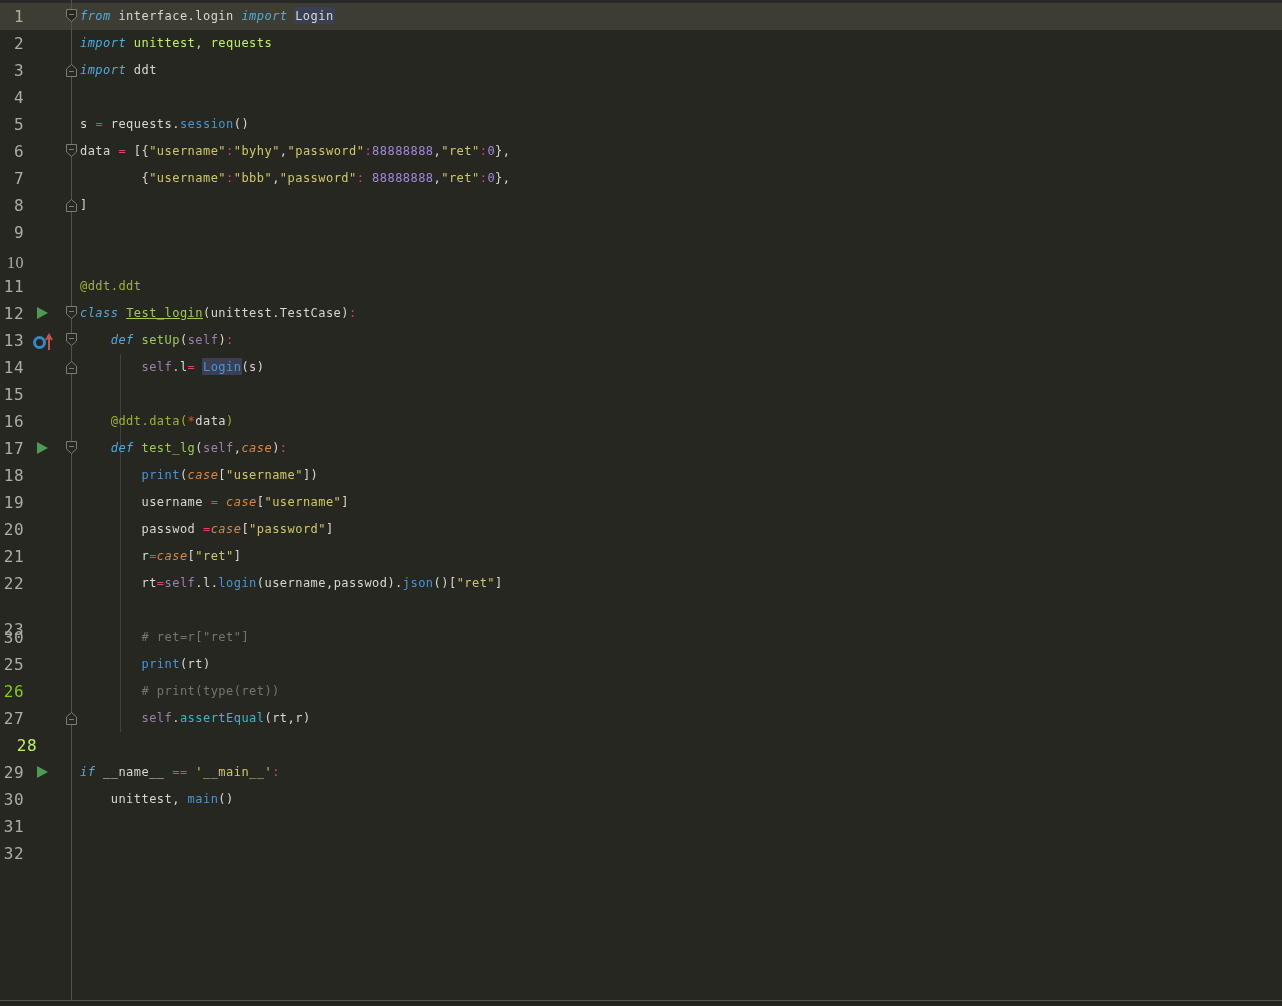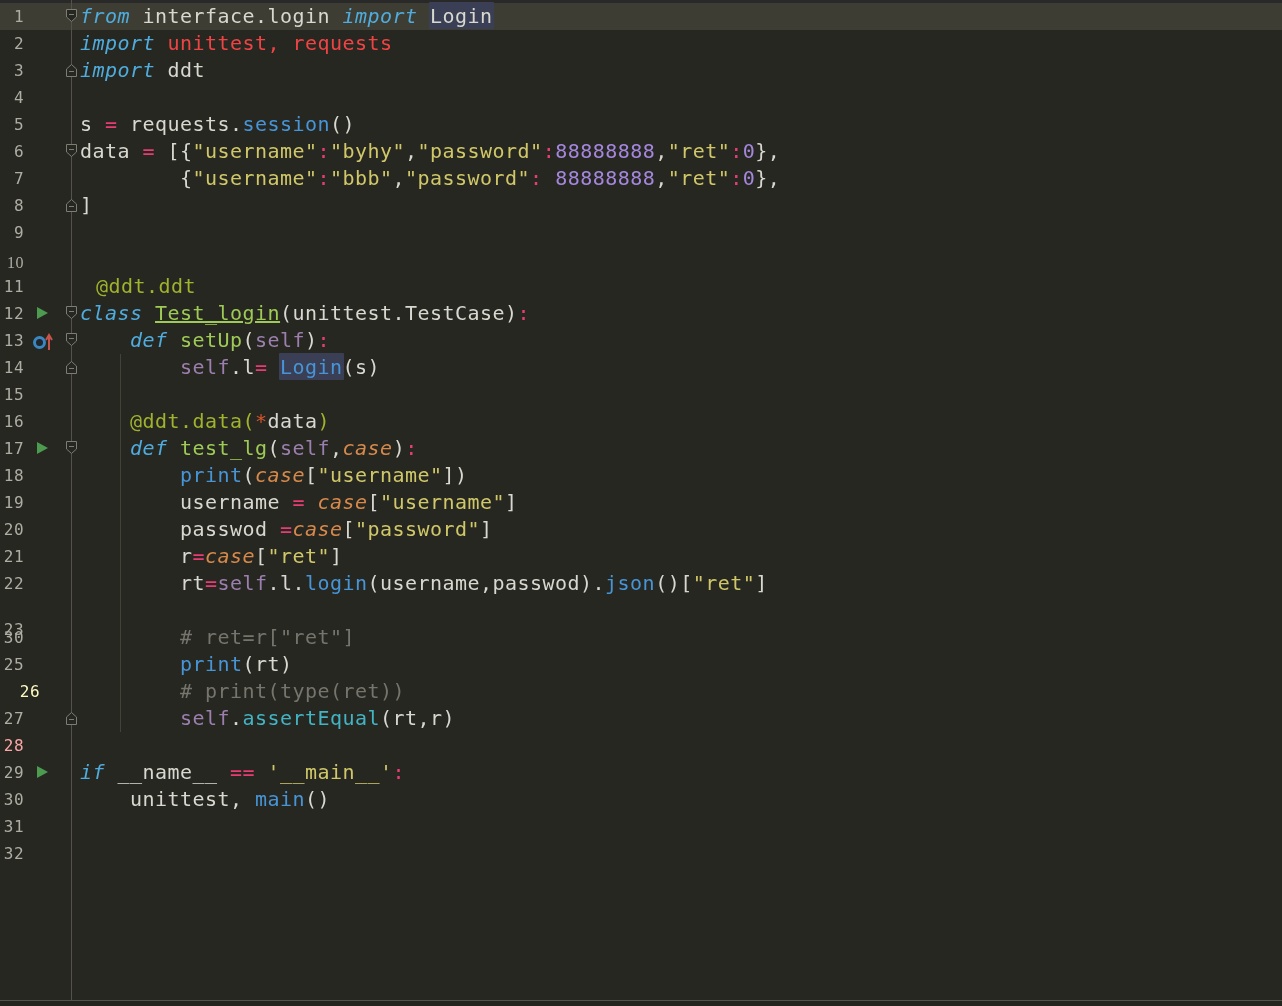--- a/index.html
+++ b/index.html
@@ -9,21 +9,21 @@
   #caret-line{position:absolute;left:0;top:2.5px;width:100%;height:27px;z-index:0;}
   #gutter-sep{position:absolute;left:71px;top:0;width:1px;height:1000px;z-index:1;}
   #indent-guide{position:absolute;left:120px;top:353.5px;width:1px;height:378px;z-index:1;}
   #bottom-divider{position:absolute;left:0;top:1000px;width:100%;height:1px;z-index:3;}
   #bottom-area{position:absolute;left:0;top:1001px;width:100%;height:5px;z-index:3;}
   #lines-layer{position:absolute;left:0;top:0;width:100%;height:100%;z-index:2;}
   .line{position:absolute;left:0;height:27px;width:100%;}
   .ln{position:absolute;left:0;top:0;width:24px;text-align:right;
       font-size:16px;line-height:27px;letter-spacing:0.46px;}
   .code{position:absolute;left:80px;top:0;white-space:pre;
-        font-size:20px;line-height:27px;letter-spacing:0.46px;}
+        font-size:12px;line-height:27px;letter-spacing:0.46px;}
   .hl{padding:1.5px 1px;margin:0 -1px;border-radius:1px;}
   .run-arrow{position:absolute;left:37px;top:7.5px;width:0;height:0;
              border:6px solid transparent;border-left-width:11px;border-right-width:0;}
   .fold{position:absolute;left:64px;top:5.5px;width:15px;height:16px;}
   .ovr{position:absolute;left:33px;top:6px;width:22px;height:20px;}
   .ovr-circle{position:absolute;left:0;top:3px;width:7px;height:7px;border-radius:50%;
               border:3.5px solid #3a87c2;background:#20262b;}
   .ovr-arrow{position:absolute;left:12px;top:-1px;}
 </style>
 </head>
@@ -38,21 +38,21 @@
       <div class="line" style="top: 2.5px;">
         <span class="ln" style="color: rgb(173, 173, 163);">1</span>
         <span class="fold"><svg width="15" height="16" viewBox="0 0 15 16">
             <path d="M2.5 1.5 H12.5 V9 L7.5 13.5 L2.5 9 Z" fill="#272722" stroke="#7d7d75"></path>
             <line x1="5" y1="6.5" x2="10" y2="6.5" stroke="#7d7d75"></line>
           </svg></span>
         <span class="code"><span style="color: rgb(79, 172, 221); font-style: italic;">from</span><span style="color: rgb(216, 216, 208);"> interface.login </span><span style="color: rgb(79, 172, 221); font-style: italic;">import</span><span style="color: rgb(216, 216, 208);"> </span><span class="hl" style="color: rgb(216, 216, 208); background: rgb(59, 63, 85);">Login</span></span>
       </div>
       <div class="line" style="top: 29.5px;">
         <span class="ln" style="color: rgb(173, 173, 163);">2</span>
-        <span class="code"><span style="color: rgb(79, 172, 221); font-style: italic;">import</span><span style="color: #ef4444;"> unittest, requests</span></span>
+        <span class="code"><span style="color: rgb(79, 172, 221); font-style: italic;">import</span><span style="color: #bef264;"> unittest, requests</span></span>
       </div>
       <div class="line" style="top: 56.5px;">
         <span class="ln" style="color: rgb(173, 173, 163);">3</span>
         <span class="fold"><svg width="15" height="16" viewBox="0 0 15 16">
             <path d="M2.5 14.5 H12.5 V7 L7.5 2.5 L2.5 7 Z" fill="#272722" stroke="#7d7d75"></path>
             <line x1="5" y1="9.5" x2="10" y2="9.5" stroke="#7d7d75"></line>
           </svg></span>
         <span class="code"><span style="color: rgb(79, 172, 221); font-style: italic;">import</span><span style="color: rgb(216, 216, 208);"> ddt</span></span>
       </div>
       <div class="line" style="top: 83.5px;">
@@ -86,21 +86,21 @@
       <div class="line" style="top: 218.5px;">
         <span class="ln" style="color: rgb(173, 173, 163);">9</span>
         <span class="code"></span>
       </div>
       <div class="line" style="top: 249px; font-family: Liberation Serif, serif;">
         <span class="ln" style="color: rgb(173, 173, 163);">10</span>
         <span class="code"></span>
       </div>
       <div class="line" style="top: 272.5px;">
         <span class="ln" style="color: rgb(173, 173, 163);">11</span>
-        <span class="code"><span style="color: rgb(160, 179, 44); margin-left: 16px;">@ddt.ddt</span></span>
+        <span class="code"><span style="color: rgb(160, 179, 44);">@ddt.ddt</span></span>
       </div>
       <div class="line" style="top: 299.5px;">
         <span class="ln" style="color: rgb(173, 173, 163);">12</span>
         <span class="run-arrow" style="border-left-color: rgb(76, 155, 81);"></span>
         <span class="fold"><svg width="15" height="16" viewBox="0 0 15 16">
             <path d="M2.5 1.5 H12.5 V9 L7.5 13.5 L2.5 9 Z" fill="#272722" stroke="#7d7d75"></path>
             <line x1="5" y1="6.5" x2="10" y2="6.5" stroke="#7d7d75"></line>
           </svg></span>
         <span class="code"><span style="color: rgb(79, 172, 221); font-style: italic;">class</span><span style="color: rgb(216, 216, 208);"> </span><span style="color: rgb(158, 203, 85); text-decoration: underline;">Test_login</span><span style="color: rgb(216, 216, 208);">(unittest.TestCase)</span><span style="color: rgb(231, 60, 116);">:</span></span>
       </div>
@@ -169,33 +169,33 @@
       </div>
       <div class="line" style="top: 623.5px;">
         <span class="ln" style="color: rgb(173, 173, 163);">30</span>
         <span class="code"><span style="color: rgb(216, 216, 208);">        </span><span style="color: rgb(117, 117, 109);"># ret=r["ret"]</span></span>
       </div>
       <div class="line" style="top: 650.5px;">
         <span class="ln" style="color: rgb(173, 173, 163);">25</span>
         <span class="code"><span style="color: rgb(216, 216, 208);">        </span><span style="color: rgb(71, 149, 215);">print</span><span style="color: rgb(216, 216, 208);">(rt)</span></span>
       </div>
       <div class="line" style="top: 677.5px;">
-        <span class="ln" style="color: #fef9c3; padding-left: 16px;">26</span>
+        <span class="ln" style="color: #84cc16;">26</span>
         <span class="code"><span style="color: rgb(216, 216, 208);">        </span><span style="color: rgb(117, 117, 109);"># print(type(ret))</span></span>
       </div>
       <div class="line" style="top: 704.5px;">
         <span class="ln" style="color: rgb(173, 173, 163);">27</span>
         <span class="fold"><svg width="15" height="16" viewBox="0 0 15 16">
             <path d="M2.5 14.5 H12.5 V7 L7.5 2.5 L2.5 7 Z" fill="#272722" stroke="#7d7d75"></path>
             <line x1="5" y1="9.5" x2="10" y2="9.5" stroke="#7d7d75"></line>
           </svg></span>
         <span class="code"><span style="color: rgb(216, 216, 208);">        </span><span style="color: rgb(156, 127, 174);">self</span><span style="color: rgb(216, 216, 208);">.</span><span style="color: rgb(66, 180, 196);">assertEqual</span><span style="color: rgb(216, 216, 208);">(rt,r)</span></span>
       </div>
       <div class="line" style="top: 731.5px;">
-        <span class="ln" style="color: #fca5a5;">28</span>
+        <span class="ln" style="color: #bef264; padding-left: 13px;">28</span>
         <span class="code"></span>
       </div>
       <div class="line" style="top: 758.5px;">
         <span class="ln" style="color: rgb(173, 173, 163);">29</span>
         <span class="run-arrow" style="border-left-color: rgb(76, 155, 81);"></span>
         <span class="code"><span style="color: rgb(79, 172, 221); font-style: italic;">if</span><span style="color: rgb(216, 216, 208);"> __name__ </span><span style="color: rgb(231, 60, 116);">==</span><span style="color: rgb(216, 216, 208);"> </span><span style="color: rgb(208, 200, 104);">'__main__'</span><span style="color: rgb(231, 60, 116);">:</span></span>
       </div>
       <div class="line" style="top: 785.5px;">
         <span class="ln" style="color: rgb(173, 173, 163);">30</span>
         <span class="code"><span style="color: rgb(216, 216, 208);">    unittest, </span><span style="color: rgb(71, 149, 215);">main</span><span style="color: rgb(216, 216, 208);">()</span></span>

